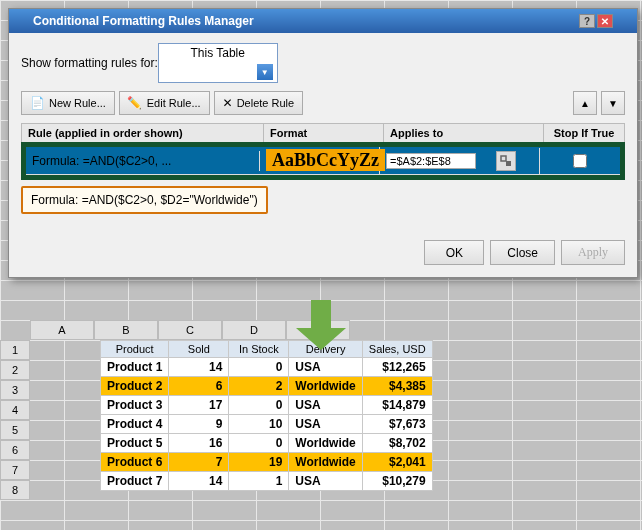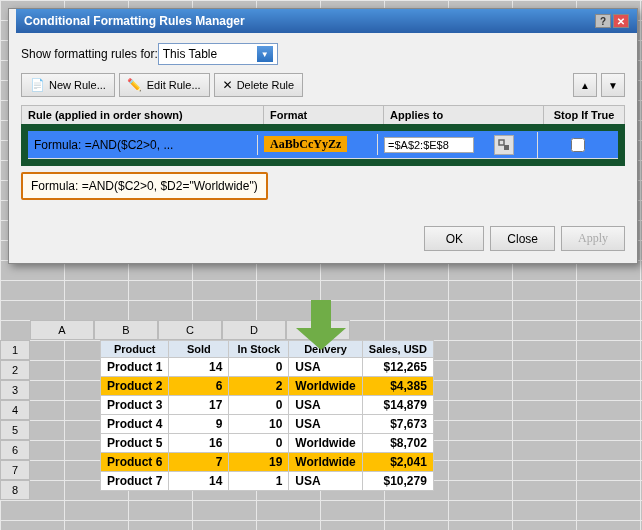--- a/index.html
+++ b/index.html
@@ -20,27 +20,26 @@
       left: 8px;
       width: 630px;
       background: #f0f0f0;
       border: 1px solid #888;
       box-shadow: 3px 3px 8px rgba(0,0,0,0.4);
     }
 
     .dialog-titlebar {
       background: linear-gradient(to bottom, #4a90d9, #2a60a9);
       color: white;
-      padding: 5px 8px;
+      padding: 5px 24px;
       display: flex;
       justify-content: space-between;
       align-items: center;
       font-size: 12px;
       font-weight: 600;
-      margin-left: 7px;
     }
 
     .title-buttons {
       display: flex;
       gap: 2px;
     }
 
     .title-btn {
       width: 16px;
       height: 14px;
@@ -72,20 +71,21 @@
 
     .dropdown-box {
       background: white;
       border: 1px solid #7a9cc9;
       padding: 2px 4px;
       display: flex;
       align-items: center;
       gap: 4px;
       min-width: 120px;
       cursor: pointer;
+      flex-direction: column;
     }
 
     .dropdown-arrow {
       width: 16px;
       height: 16px;
       background: linear-gradient(to bottom, #5a9ae0, #2a70c0);
       display: flex;
       align-items: center;
       justify-content: center;
       color: white;
@@ -145,22 +145,22 @@
       padding: 3px 6px;
       border-right: 1px solid #bbb;
     }
 
     .rules-table-header > div:last-child {
       border-right: none;
       text-align: center;
     }
 
     .rules-table-body {
-      border: 7px solid #14532d;
-      background: #3b82f6;
+      border: 5px solid #14532d;
+      background: #0369a1;
     }
 
     .rule-row {
       display: grid;
       grid-template-columns: 1fr 120px 160px 80px;
       border-bottom: 1px solid #ddd;
       align-items: center;
       min-height: 28px;
     }
 
@@ -174,21 +174,21 @@
       display: flex;
       justify-content: center;
       align-items: center;
     }
 
     .format-preview {
       background: #f5a500;
       color: black;
       padding: 1px 6px;
       font-family: serif;
-      font-size: 12px;
+      font-size: 18px;
       font-weight: bold;
     }
 
     .applies-to-field {
       display: flex;
       align-items: center;
       gap: 20px;
     }
 
     .applies-to-input {
@@ -279,21 +279,21 @@
     table.sheet th, table.sheet td {
       border: 1px solid #c8c8c8;
       padding: 2px 6px;
       white-space: nowrap;
       min-width: 60px;
       font-weight: bold;
     }
 
     table.sheet th {
       background: #dce6f1;
-      font-weight: bold;
+      font-weight: normal;
       text-align: center;
       font-size: 11px;
     }
 
     table.sheet td {
       background: white;
       text-align: right;
     }
 
     table.sheet td.left { text-align: left; }

